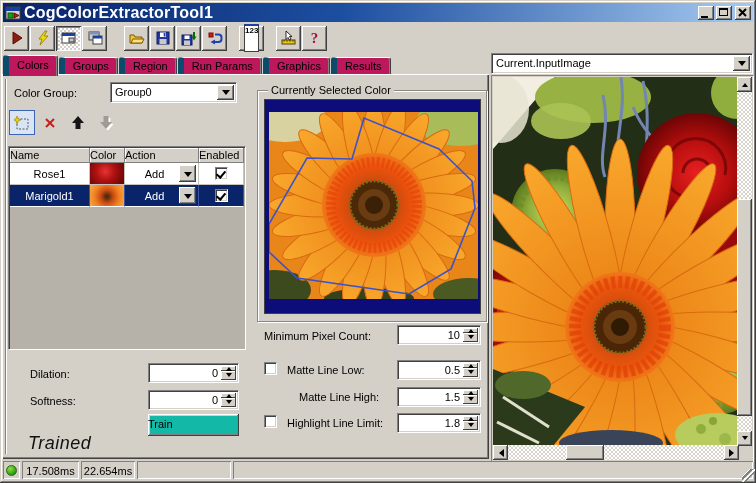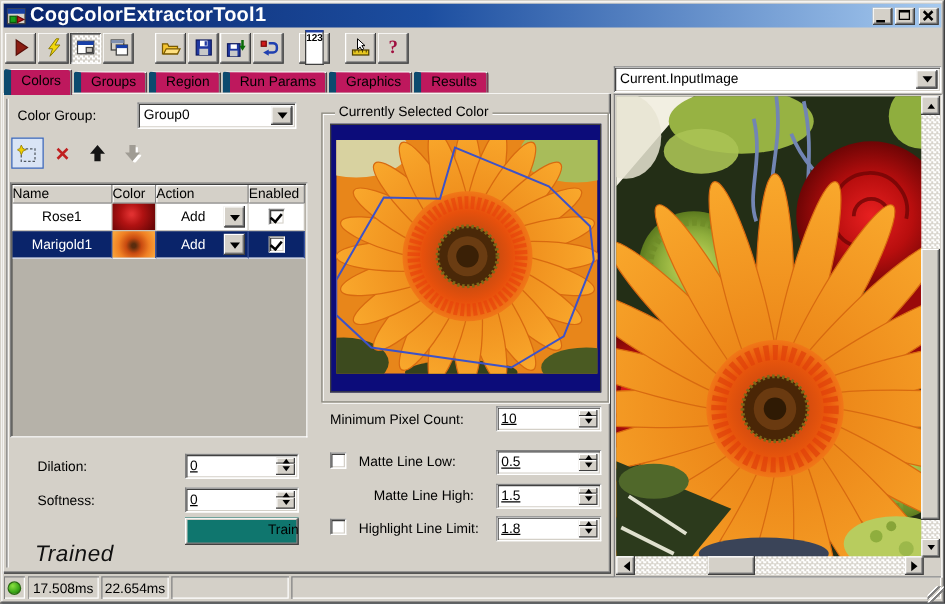--- a/index.html
+++ b/index.html
@@ -58,28 +58,28 @@
   .combo .cbtn { width:17px; margin:2px; background:#d4d0c8; display:flex; align-items:center; justify-content:center;
     box-shadow: inset -1px -1px 0 #404040, inset 1px 1px 0 #fff, inset -2px -2px 0 #808080; }
 
   .tri-down { width:0; height:0; border:4px solid transparent; border-top:5px solid #000; margin-top:4px; }
   .tri-up-s { width:0; height:0; border:3px solid transparent; border-bottom:4px solid #000; margin-top:-3px; }
   .tri-down-s { width:0; height:0; border:3px solid transparent; border-top:4px solid #000; margin-top:2px; }
   .tri-left-s { width:0; height:0; border:4px solid transparent; border-right:5px solid #000; margin-left:-3px; }
   .tri-right-s { width:0; height:0; border:4px solid transparent; border-left:5px solid #000; margin-left:3px; }
 
   .spinner { position:absolute; width:91px; height:20px; }
-  .spinner .sval { position:absolute; inset:0; text-align:left; padding:3px 20px 0 3px;text-decoration:underline; }
+  .spinner .sval { position:absolute; inset:0; text-align:right; padding:3px 20px 0 3px; }
   .spinner .sbtns { position:absolute; right:2px; top:2px; bottom:2px; width:15px; display:flex; flex-direction:column; }
   .sbtn { flex:1; background:#d4d0c8; display:flex; align-items:center; justify-content:center;
     box-shadow: inset -1px -1px 0 #404040, inset 1px 1px 0 #fff; }
 
   .checkbox { position:absolute; width:13px; height:13px; }
 
-  .btn { position:absolute; background:#0f766e; text-align:right;
+  .btn { position:absolute; background:#14b8a6; text-align:left;
     box-shadow: inset -1px -1px 0 #404040, inset 1px 1px 0 #fff, inset -2px -2px 0 #808080, inset 2px 2px 0 #d4d0c8; }
 
   
   .minibar { position:absolute; left:9px; top:110px; height:26px; display:flex; }
   .mbtn { width:26px; height:25px; display:flex; align-items:center; justify-content:center; margin-right:2px; }
   .mbtn.hot { background:#d9e4f5; border:1px solid #3a64b4; }
 
   .grid { position:absolute; left:8px; top:146px; width:238px; height:204px; background:#b6b2a9;
     border:1px solid #808080; border-right-color:#fff; border-bottom-color:#fff;
     box-shadow: inset 1px 1px 0 #404040; padding:1px 0 0 1px; }

